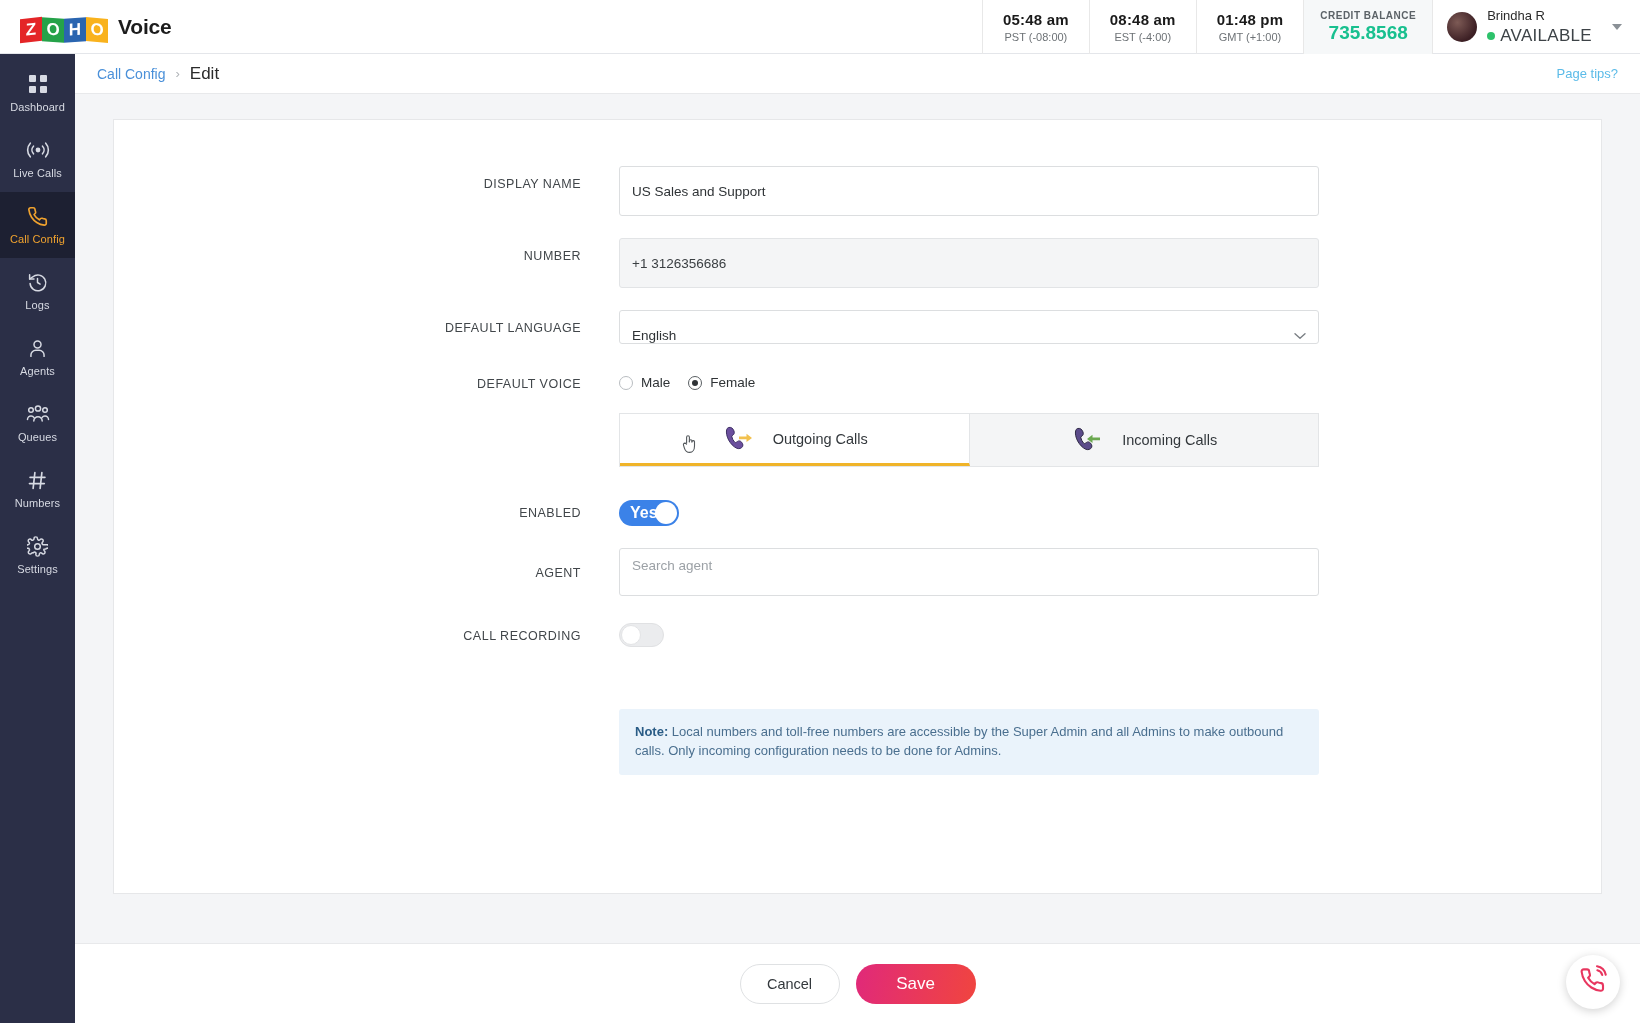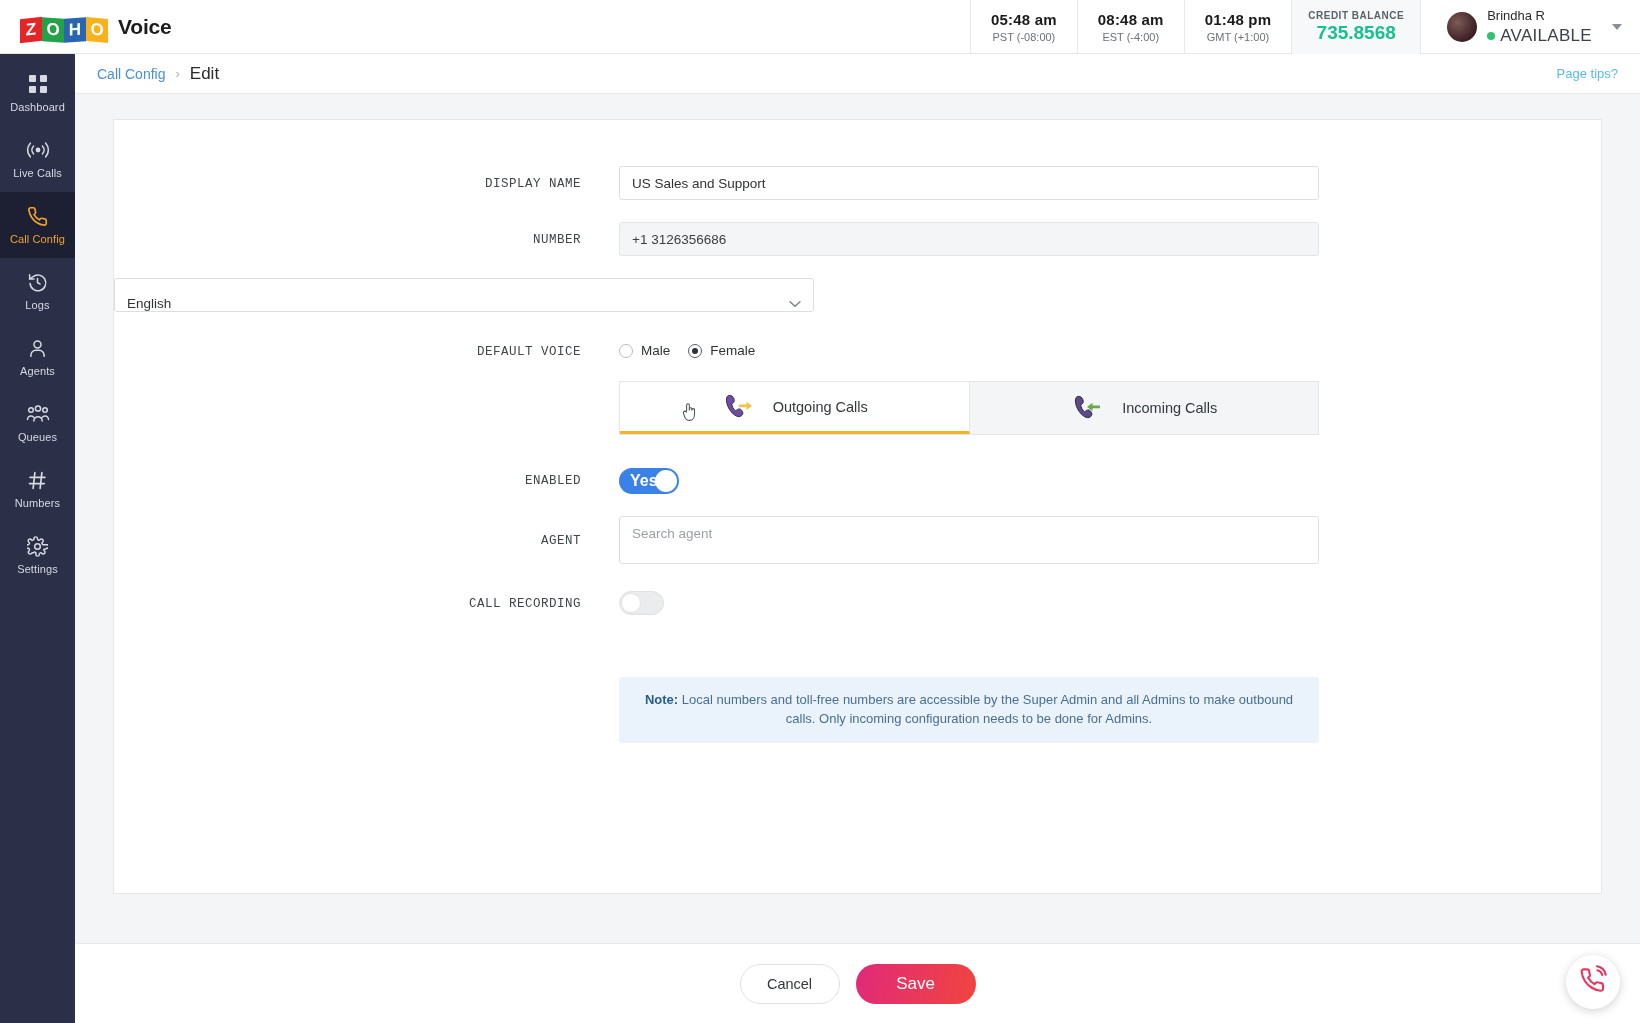--- a/index.html
+++ b/index.html
@@ -43,21 +43,21 @@
   .clock-zone { font-size: 11px; color: #6d7276; margin-top: 3px; }
   .credit {
     padding: 0 16px; display: flex; flex-direction: column;
     align-items: center; justify-content: center;
     background: #f6f8f9; border-left: 1px solid #e8e8e8;
   }
   .credit-label { font-size: 10px; color: #5c6368; letter-spacing: .5px; font-weight: bold; }
   .credit-value { font-size: 19px; font-weight: bold; color: #18c08f; margin-top: 1px; }
   .user-area {
     display: flex; align-items: center; gap: 10px;
-    padding: 0 14px 0 26px; border-left: 1px solid #e8e8e8;
+    padding: 0 14px 0 14px; border-left: 1px solid #e8e8e8;
   }
   .avatar {
     width: 30px; height: 30px; border-radius: 50%;
     background: radial-gradient(circle at 35% 35%, #7d5a55, #3c1f24 70%);
     flex: none;
   }
   .user-name { font-size: 13px; color: #2b2b2b; }
   .user-status { font-size: 17px; color: #3d4347; display: flex; align-items: center; gap: 5px; margin-top: 3px; letter-spacing: .3px; }
   .dot-green { width: 8px; height: 8px; border-radius: 50%; background: #2dc26b; display: inline-block; }
   .caret-down {
@@ -99,25 +99,25 @@
   .card {
     background: #fff; border: 1px solid #e6e7e9;
     min-height: 775px; padding-top: 46px;
   }
 
   
   .row { display: flex; align-items: flex-start; margin-bottom: 22px; }
   .row-label {
     width: 505px; text-align: right; padding-right: 38px;
     font-size: 12.5px; color: #41464a; letter-spacing: .5px;
-    padding-top: 11px; flex: none; font-family: Liberation Mono, monospace;
+    padding-top: 11px; flex: none;
   }
   .field { width: 700px; }
   .input {
-    width: 100%; height: 34px; border: 1px solid #dcdee0; border-radius: 3px;
+    width: 100%; height: 50px; border: 1px solid #dcdee0; border-radius: 3px;
     padding: 0 12px; font-size: 13.5px; color: #2f3336;
     display: flex; align-items: center; background: #fff;
   }
   .input.readonly { background: #f4f5f6; color: #3a3f42; border-color: #e2e4e6; }
   .select {
     width: 100%; height: 34px; border: 1px solid #dcdee0; border-radius: 3px;
     padding: 0 12px; font-size: 13.5px; color: #2f3336;
     display: flex; align-items: flex-end; background: #fff; cursor: pointer;
   }
   .select .chev { margin-left: auto; color: #7a7f84; font-size: 12px; }
@@ -172,21 +172,21 @@
   .toggle-off {
     width: 45px; height: 24px; border-radius: 12px; background: #ebecee;
     border: 1px solid #e0e1e3; position: relative; cursor: pointer; margin-top: 5px;
   }
   .toggle-off .knob {
     position: absolute; left: 1px; top: 1px; width: 20px; height: 20px;
     border-radius: 50%; background: #fff; border: 1px solid #e3e4e6;
   }
 
   
-  .note-row { display: flex; margin-top: 62px; text-align: center; }
+  .note-row { display: flex; margin-top: 62px; }
   .note {
     width: 700px; background: #eaf3fb; border-radius: 3px;
     padding: 14px 16px; font-size: 13px; line-height: 1.45; color: #4a6f8f;
   }
   .note b { color: #2a5c86; }
 
   
   .footer {
     height: 80px; background: #fff; border-top: 1px solid #e8e9eb;
     display: flex; align-items: center; justify-content: center; gap: 16px;
@@ -366,20 +366,21 @@
         </div>
 
         <div class="row">
           <div class="row-label">NUMBER</div>
           <div class="field">
             <div class="input readonly">+1 3126356686</div>
           </div>
         </div>
 
         <div class="row">
+          <div class="row-label">DEFAULT LANGUAGE</div>
           <div class="field">
             <div class="select">
               <span>English</span>
               <span class="chev">
                 <svg width="12" height="8" viewBox="0 0 12 8" fill="none" stroke="#7a7f84" stroke-width="1.4" stroke-linecap="round" stroke-linejoin="round">
                     <path d="M1 1.8L6 6.2 11 1.8"></path>
                   </svg>
               </span>
             </div>
           </div>

